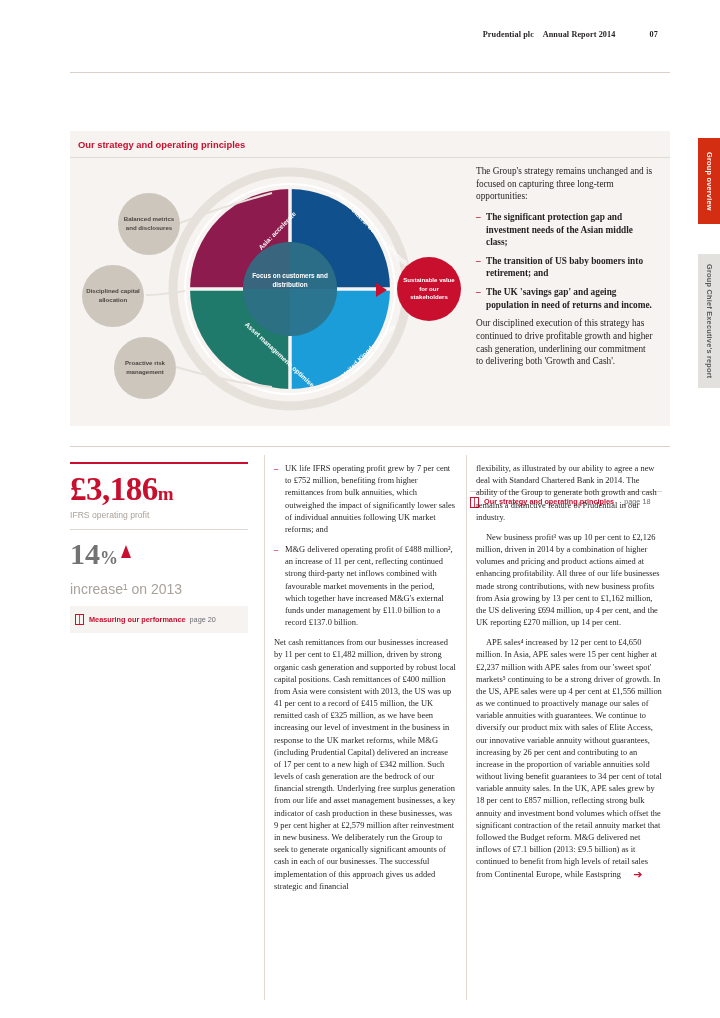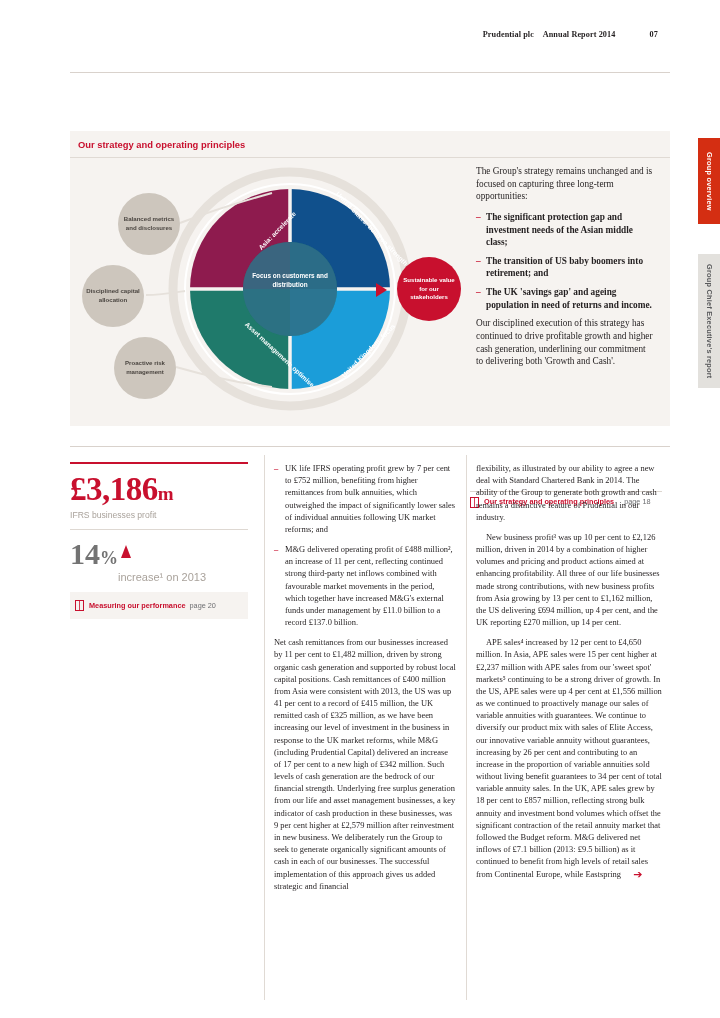--- a/index.html
+++ b/index.html
@@ -290,24 +290,23 @@
     display: inline-block;
     width: 0; height: 0;
     border-left: 5.5px solid transparent;
     border-right: 5.5px solid transparent;
     border-bottom: 13px solid #c8102e;
     margin-left: 3px;
     vertical-align: 6px;
   }
   .kpi-sub {
     font-family: "Liberation Sans", sans-serif;
-    font-size: 11px;
+    font-size: 14px;
     color: #a9a29b;
-    margin-top: 2px;
-    text-align: center;
+    margin-top: 12px;
   }
   .kpi-xref {
     margin-top: 9px;
     background: #f6f3f0;
     padding: 8px 5px;
     font-family: "Liberation Sans", sans-serif;
     font-size: 7.3px;
     font-weight: bold;
     color: #c8102e;
     display: flex;
@@ -444,21 +443,21 @@
 
 <div class="rule-mid"></div>
 <div class="col-div-1"></div>
 <div class="col-div-2"></div>
 
 <div class="kpi">
   <div class="kpi-rule-top"></div>
   <div class="kpi-big">
     <span>£3,186</span><span class="unit">m</span>
   </div>
-  <div class="kpi-caption">IFRS businesses profit</div>
+  <div class="kpi-caption">IFRS operating profit</div>
   <div class="kpi-rule-mid"></div>
   <div class="kpi-big2">
     <span>14</span><span class="unit">%</span><span class="kpi-arrow-up"></span>
   </div>
   <div class="kpi-sub">increase¹ on 2013</div>
   <div class="kpi-xref">
     <span class="bookicon">
       <svg width="9" height="11" viewBox="0 0 9 11">
           <rect x="0.5" y="0.5" width="8" height="10" fill="none" stroke="#c8102e" stroke-width="1"></rect>
           <line x1="4.5" y1="0.5" x2="4.5" y2="10.5" stroke="#c8102e" stroke-width="0.8"></line>

